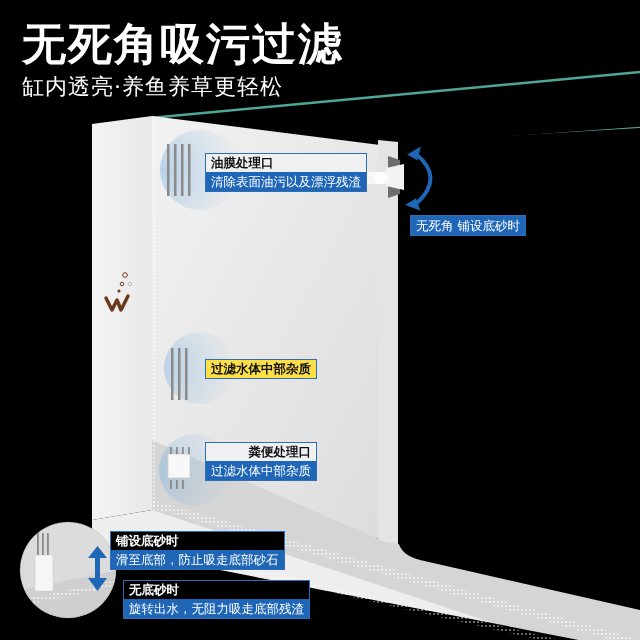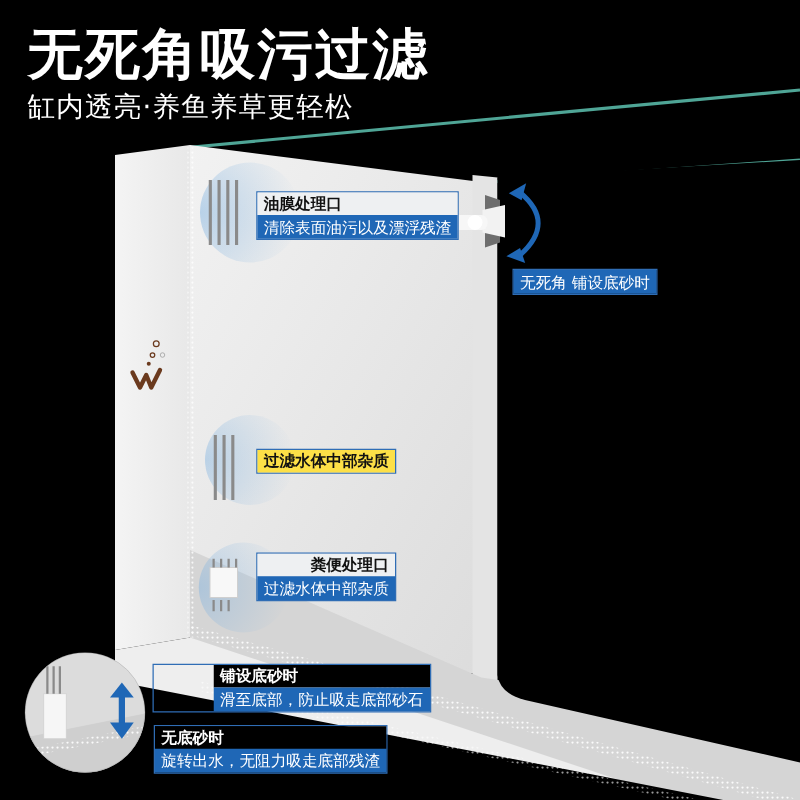--- a/index.html
+++ b/index.html
@@ -163,21 +163,21 @@
 
 <div class="callout single" style="left:205px; top:359px;">
   <span class="title">过滤水体中部杂质</span>
 </div>
 
 <div class="callout light" style="left:205px; top:442px;text-align:right;">
   <span class="title">粪便处理口</span>
   <span class="desc">过滤水体中部杂质</span>
 </div>
 
-<div class="callout dark" style="left:122px; top:531px;padding-left:48px;">
+<div class="callout dark" style="left:110px; top:531px;">
   <span class="title">铺设底砂时</span>
   <span class="desc">滑至底部，防止吸走底部砂石</span>
 </div>
 
 <div class="callout dark" style="left:123px; top:580px;">
   <span class="title">无底砂时</span>
   <span class="desc">旋转出水，无阻力吸走底部残渣</span>
 </div>
 
 </body></html>

